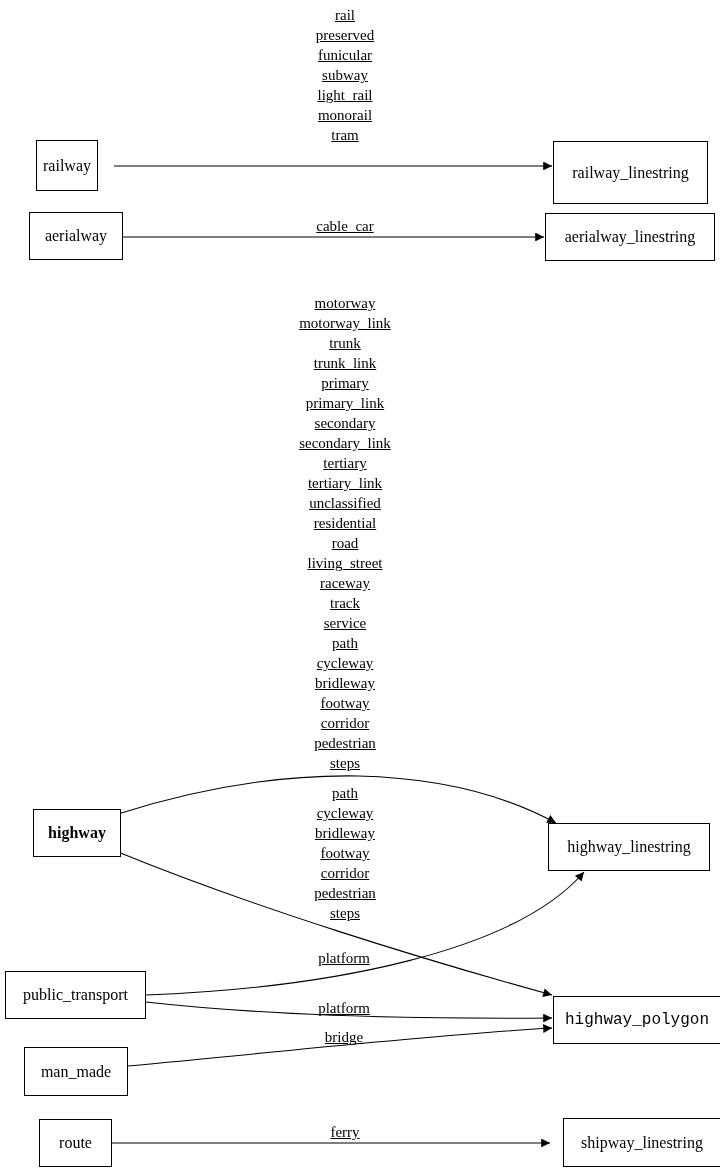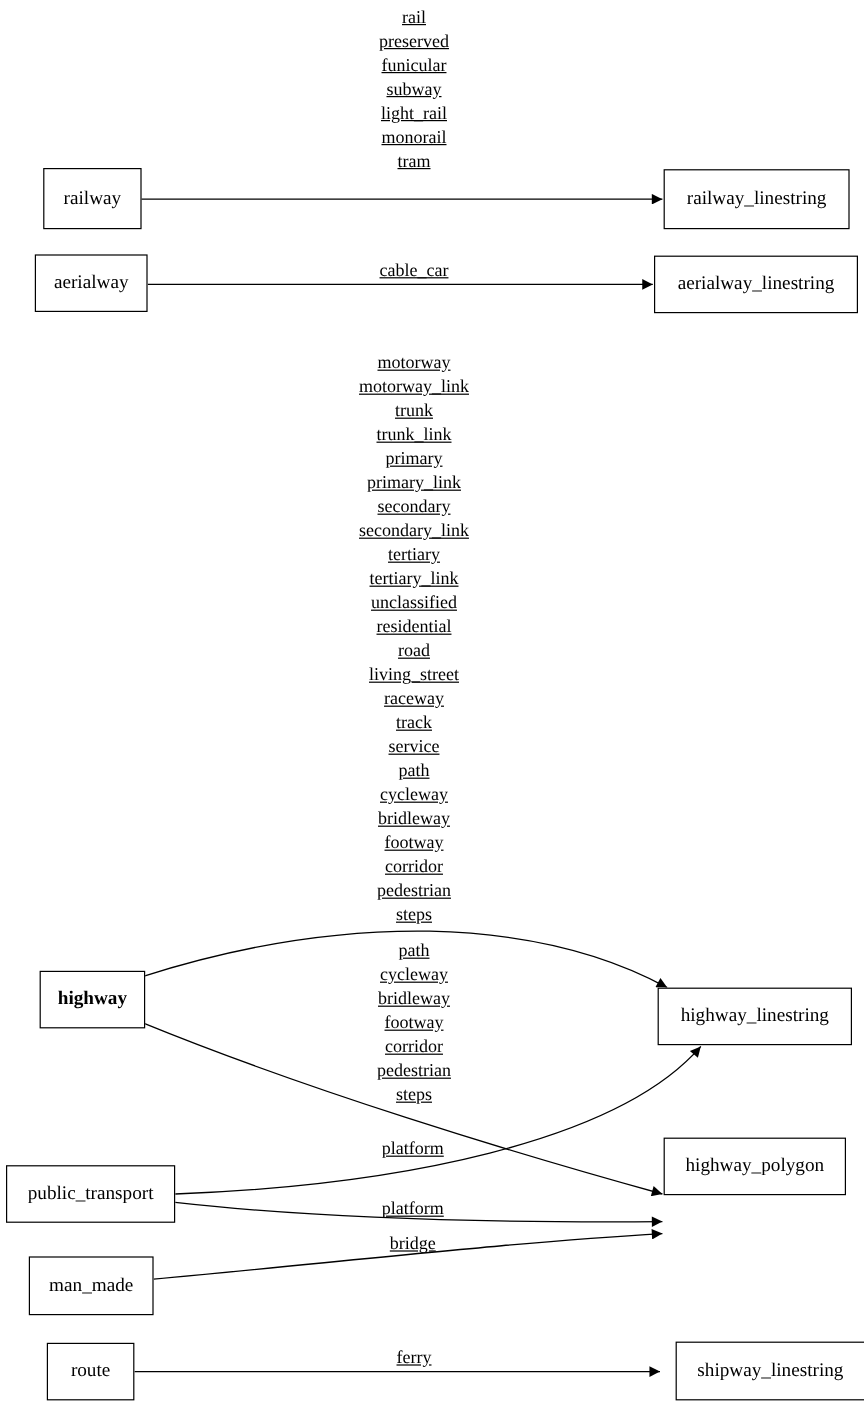--- a/index.html
+++ b/index.html
@@ -93,25 +93,25 @@
   </div>
 
   <div class="edge-label" style="left:244px;top:948px;">platform</div>
 
   <div class="edge-label" style="left:244px;top:998px;">platform</div>
 
   <div class="edge-label" style="left:244px;top:1027px;">bridge</div>
 
   <div class="edge-label" style="left:245px;top:1122px;">ferry</div>
 
-  <div class="node" style="left:36px;top:140px;width:82px;height:51px;">railway</div>
-  <div class="node" style="left:553px;top:141px;width:155px;height:50px;">railway_linestring</div>
+  <div class="node" style="left:36px;top:140px;width:62px;height:51px;">railway</div>
+  <div class="node" style="left:553px;top:141px;width:155px;height:63px;">railway_linestring</div>
   <div class="node" style="left:29px;top:212px;width:94px;height:48px;">aerialway</div>
   <div class="node" style="left:545px;top:213px;width:170px;height:48px;">aerialway_linestring</div>
   <div class="node" style="left:33px;top:809px;width:88px;height:48px;font-weight:bold;">highway</div>
   <div class="node" style="left:548px;top:823px;width:162px;height:48px;">highway_linestring</div>
   <div class="node" style="left:5px;top:971px;width:141px;height:48px;">public_transport</div>
-  <div class="node" style="left:553px;top:948px;width:152px;height:48px;">highway_polygon</div>
+  <div class="node" style="left:553px;top:996px;width:168px;height:48px;font-family:Liberation Mono, monospace;">highway_polygon</div>
   <div class="node" style="left:24px;top:1047px;width:104px;height:49px;text-align:right;">man_made</div>
   <div class="node" style="left:39px;top:1119px;width:73px;height:48px;">route</div>
   <div class="node" style="left:551px;top:1118px;width:158px;height:49px;margin-left:12px;">shipway_linestring</div>
 
 </div>
 
 </body></html>

